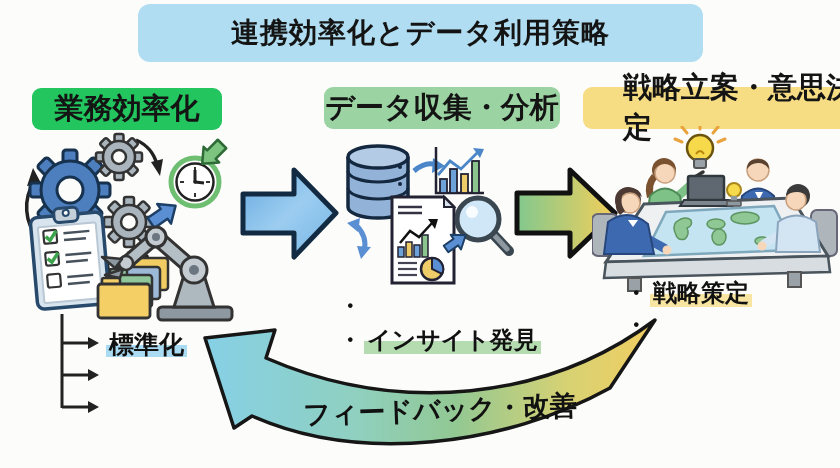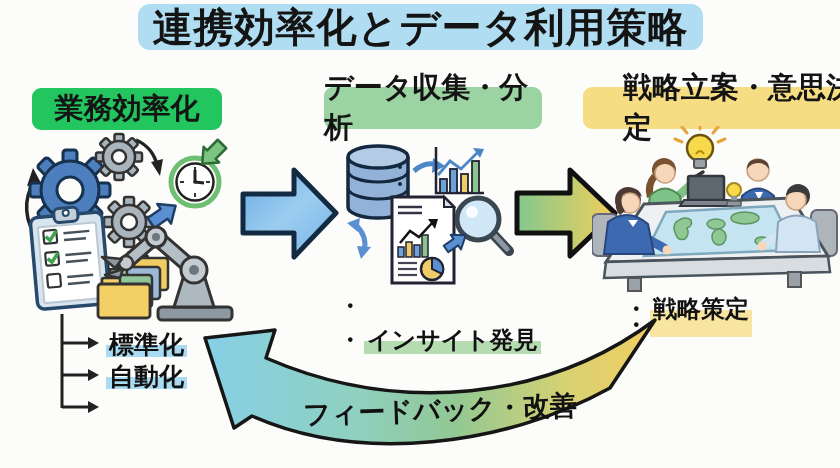--- a/index.html
+++ b/index.html
@@ -1,29 +1,29 @@
 <!DOCTYPE html>
 <html><head>
 <meta charset="utf-8">
 <style>
   html,body{margin:0;padding:0;}
   body{font-family:"DejaVu Sans",sans-serif;background:#e8e8e8;}
   #canvas{position:relative;width:840px;height:468px;background:#fcfcfa;overflow:hidden;color:#111;}
   .abs{position:absolute;}
   .hl-box{display:flex;align-items:center;justify-content:center;border-radius:9px;font-weight:800;color:#141414;}
-  #title{left:138px;top:4px;width:565px;height:46px;font-size:40px;letter-spacing:1px;border-radius:12px;}
+  #title{left:138px;top:4px;width:565px;height:58px;font-size:28px;letter-spacing:1px;border-radius:12px;}
   .sec-h{height:42px;font-size:29px;}
   #sec-h1{left:32px;top:88px;width:190px;}
-  #sec-h2{left:324px;top:87px;width:218px;}
+  #sec-h2{left:324px;top:87px;width:236px;}
   #sec-h3{left:583px;top:87px;width:243px;}
   .bullet-row{position:absolute;display:flex;align-items:center;font-size:24px;font-weight:800;white-space:nowrap;}
   .bullet-mark{margin-right:2px;}
   .hl-under-blue{background:linear-gradient(transparent 52%, #a9dcf2 52%, #a9dcf2 94%, transparent 94%);padding:0 3px;}
   .hl-under-green{background:linear-gradient(transparent 52%, #b4dcb0 52%, #b4dcb0 94%, transparent 94%);padding:0 3px;}
-  .hl-under-yellow{background:linear-gradient(transparent 52%, #f8e5a1 52%, #f8e5a1 94%, transparent 94%);padding:16px 3px;}
+  .hl-under-yellow{background:linear-gradient(transparent 52%, #f8e5a1 52%, #f8e5a1 94%, transparent 94%);padding:0 3px;}
   .branch-label{position:absolute;left:97px;font-size:25px;font-weight:800;white-space:nowrap;margin-left:9px;}
   #feedback-label{left:298px;top:392px;width:284px;text-align:center;font-size:27px;font-weight:800;transform:rotate(-2deg);white-space:nowrap;}
   svg{display:block;}
 </style>
 </head>
 <body>
 
 <div id="canvas">
 
   <div id="title" class="abs hl-box" style="background-color: rgb(176, 221, 241);">連携効率化とデータ利用策略</div>
@@ -346,23 +346,20 @@
     </g>
     <g fill="#222">
       <polygon points="36,25 36,37 47,31"></polygon>
       <polygon points="36,57 36,69 47,63"></polygon>
       <polygon points="36,89 36,101 47,95"></polygon>
     </g>
   </svg>
   <div class="branch-label" style="top:328px">
     <span class="hl-under-blue">標準化</span>
   </div>
-  <div class="branch-label" style="top:360px">
-    <span class="hl-under-blue">自動化</span>
-  </div>
 
   <svg class="abs" style="left:0;top:316px" width="840" height="152" viewBox="0 0 840 152">
     <defs>
       <linearGradient id="gFeedback" gradientUnits="userSpaceOnUse" x1="205" y1="0" x2="660" y2="0">
         <stop offset="0" stop-color="#86d0e6"></stop>
         <stop offset="0.33" stop-color="#8fd0c0"></stop>
         <stop offset="0.55" stop-color="#92c893"></stop>
         <stop offset="0.8" stop-color="#d8d273"></stop>
         <stop offset="1" stop-color="#f3cd5f"></stop>
       </linearGradient>

